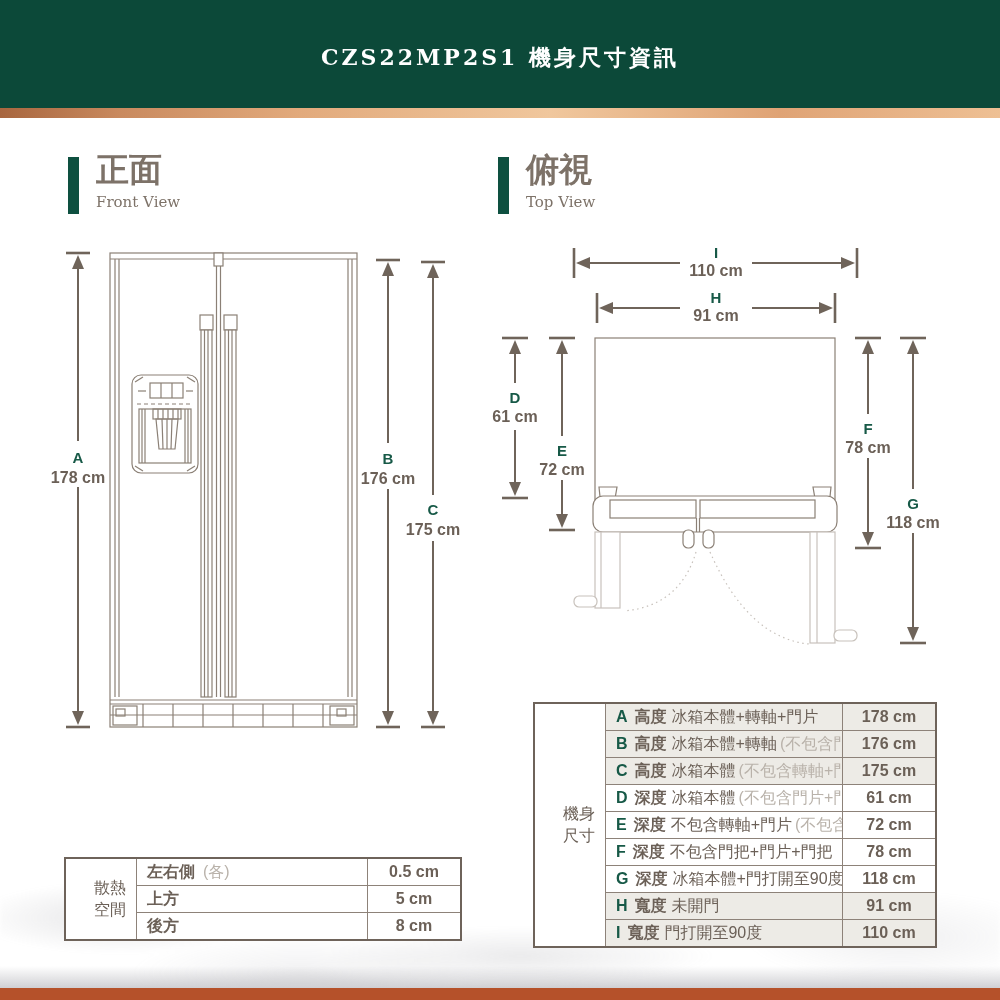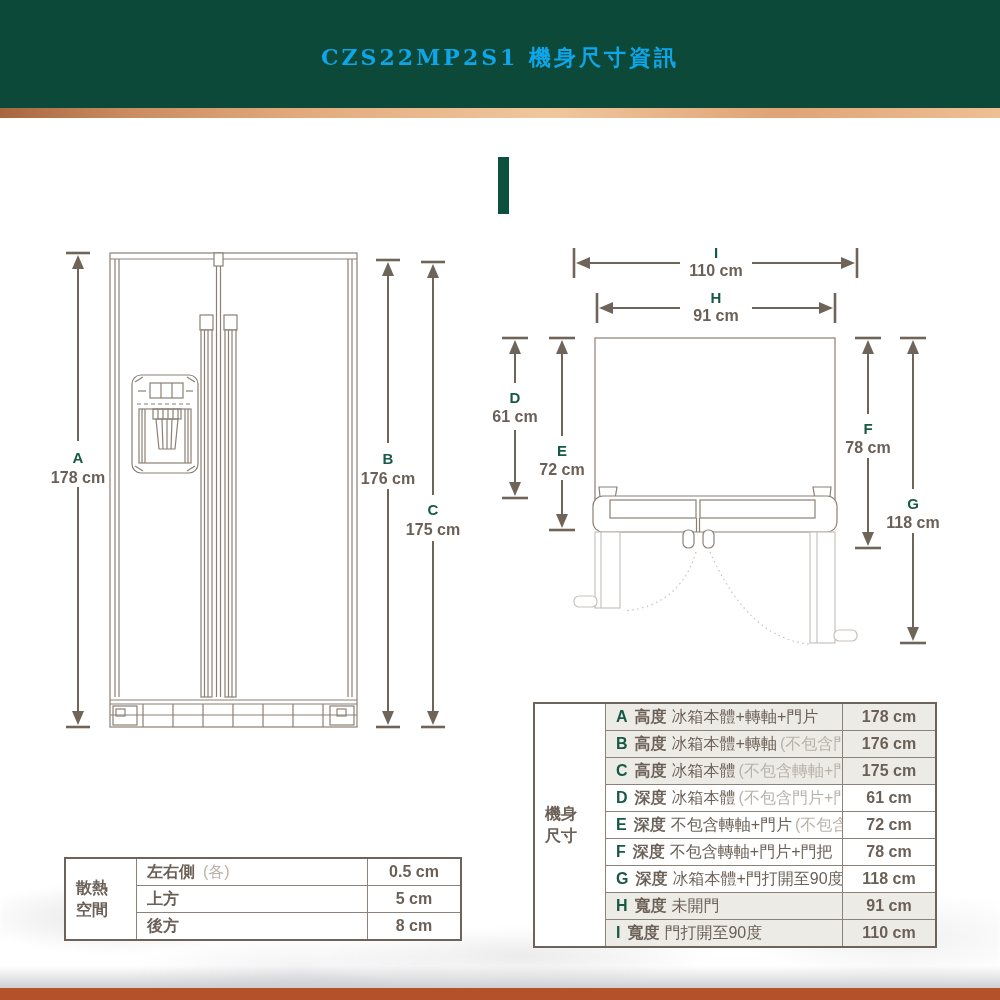--- a/index.html
+++ b/index.html
@@ -1,21 +1,21 @@
 <!DOCTYPE html>
 <html><head>
 <meta charset="utf-8">
 <style>
   html,body{margin:0;padding:0;}
   .page{position:relative;width:1000px;height:1000px;background:#ffffff;overflow:hidden;
         font-family:"Liberation Sans",sans-serif;}
   
   .topbar{position:absolute;top:0;left:0;width:1000px;height:108px;background:#0c4939;
           display:flex;align-items:center;justify-content:center;}
-  .topbar h1{margin:0;padding-top:8px;color:#0ea5e9;font-family:"DejaVu Serif",serif;
+  .topbar h1{margin:0;padding-top:8px;color:#ffffff;font-family:"DejaVu Serif",serif;
              font-size:22px;font-weight:700;letter-spacing:3px;}
   .copper{position:absolute;top:108px;left:0;width:1000px;height:10px;
           background:linear-gradient(90deg,#a8663f 0%,#c98a5f 12%,#e2aa7c 30%,#f0c79d 55%,#dfa375 78%,#eec094 100%);}
   
   .section-head{position:absolute;display:flex;}
   .green-bar{width:11px;height:57px;background:#0e5040;margin-right:17px;margin-top:4px;}
   .zh{font-family:"DejaVu Serif",serif;font-size:33px;font-weight:600;color:#7d7268;line-height:1.05;}
   .en{font-family:"DejaVu Serif",serif;font-size:15px;color:#7d7268;margin-top:5px;}
   
   svg{position:absolute;overflow:visible;}
@@ -25,21 +25,21 @@
   .dash{stroke:#c8c2bc;stroke-width:1.2;fill:none;stroke-dasharray:1.5 3.5;}
   .ar{stroke:#6f645a;stroke-width:2;fill:none;}
   .bar{stroke:#6f645a;stroke-width:2.6;fill:none;}
   .ah{fill:#6f645a;stroke:none;}
   .dim-letter{font:bold 15px "Liberation Sans",sans-serif;fill:#175947;text-anchor:middle;}
   .dim-value{font:bold 16px "Liberation Sans",sans-serif;fill:#6b6057;text-anchor:middle;}
   
   table.spec{position:absolute;border-collapse:collapse;table-layout:fixed;border:2px solid #6e635a;background:#fff;}
   table.spec td{border:1.5px solid #8d8279;font-size:16px;color:#6b6057;height:26px;
                 padding:0 10px;white-space:nowrap;overflow:hidden;background:#fff;}
-  td.side-head{width:50px;text-align:left;font-weight:bold;line-height:1.35;padding:0 3px;
+  td.side-head{width:50px;text-align:right;font-weight:normal;line-height:1.35;padding:0 3px;
                border-right:2px solid #6e635a;}
   td.val{width:72px;text-align:center;font-weight:bold;border-left:2px solid #6e635a;padding:0 4px;}
   tr.shaded td{background:#edebe6;}
   tr.shaded td.side-head{background:#fff;}
   .letter{color:#175947;font-weight:bold;margin-right:7px;}
   .cat{font-weight:bold;margin-right:5px;}
   .paren{color:#b9b2aa;margin-left:3px;}
   
   .marble{position:absolute;left:0;top:745px;width:1000px;height:240px;pointer-events:none;
     background-image:
@@ -56,23 +56,34 @@
 </head>
 <body>
 
 <div class="page">
 
   <header class="topbar">
     <h1>CZS22MP2S1  機身尺寸資訊</h1>
   </header>
   <div class="copper"></div>
 
+  <div class="section-head" style="left:68px;top:153px;">
+    <span class="green-bar"></span>
+    <div>
+      <div class="zh">正面</div>
+      <div class="en">Front View</div>
+    </div>
+  </div>
 
   <div class="section-head" style="left:498px;top:153px;">
     <span class="green-bar"></span>
+    <div>
+      <div class="zh">俯視</div>
+      <div class="en">Top View</div>
+    </div>
   </div>
 
   <svg style="left:40px;top:245px;" width="440" height="520" viewBox="0 0 440 520">
     <g>
       <rect class="lnw" x="70" y="8" width="247" height="474"></rect>
       <line class="ln" x1="70" y1="14" x2="317" y2="14"></line>
 
       <line class="ln" x1="75" y1="14" x2="75" y2="452"></line>
       <line class="ln" x1="79" y1="14" x2="79" y2="452"></line>
       <line class="ln" x1="308" y1="14" x2="308" y2="452"></line>
@@ -331,21 +342,21 @@
         <td class="val">61 cm</td>
       </tr>
       <tr>
         <td>
           <span class="letter">E</span><span class="cat">深度</span><span class="desc">不包含轉軸+門片</span><span class="paren">(不包含門把)</span>
         </td>
         <td class="val">72 cm</td>
       </tr>
       <tr>
         <td>
-          <span class="letter">F</span><span class="cat">深度</span><span class="desc">不包含轉軸+門片+門把</span><span class="paren"></span>
+          <span class="letter">F</span><span class="cat">深度</span><span class="desc">不包含門把+門片+門把</span><span class="paren"></span>
         </td>
         <td class="val">78 cm</td>
       </tr>
       <tr>
         <td>
           <span class="letter">G</span><span class="cat">深度</span><span class="desc">冰箱本體+門打開至90度</span><span class="paren"></span>
         </td>
         <td class="val">118 cm</td>
       </tr>
       <tr class="shaded">

